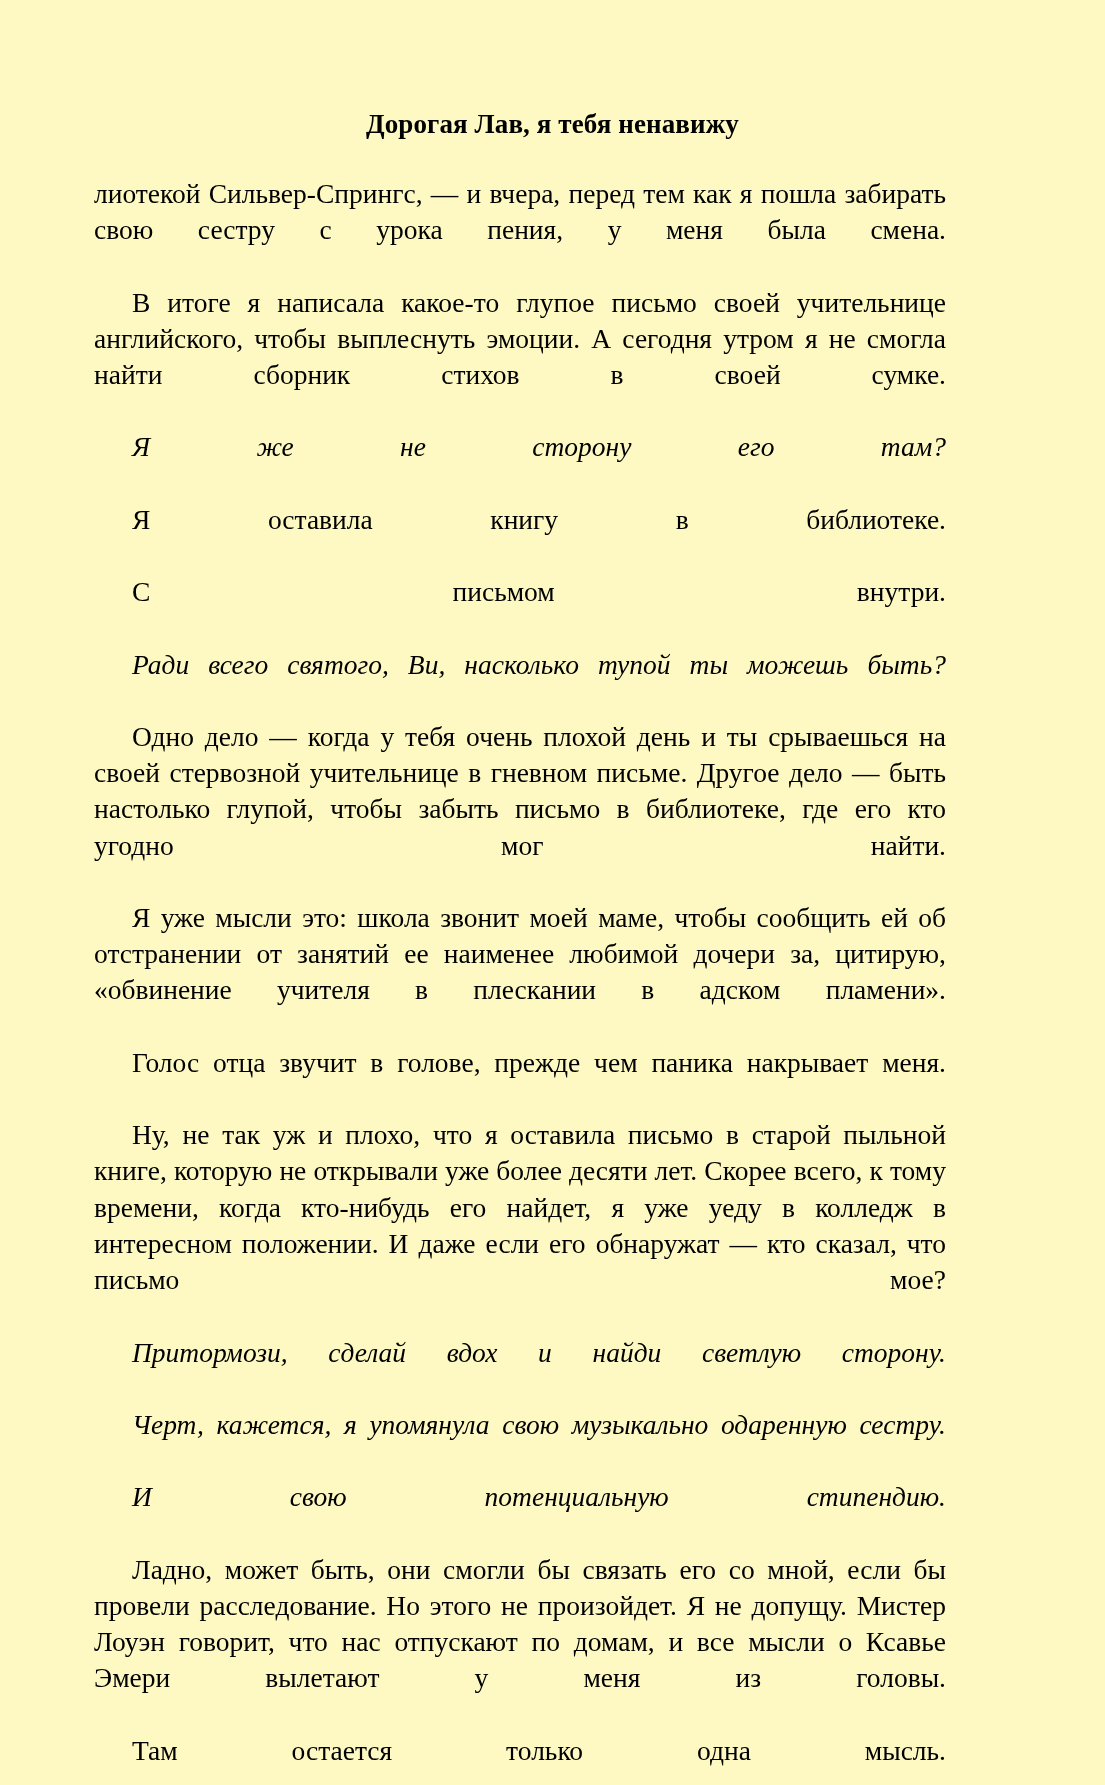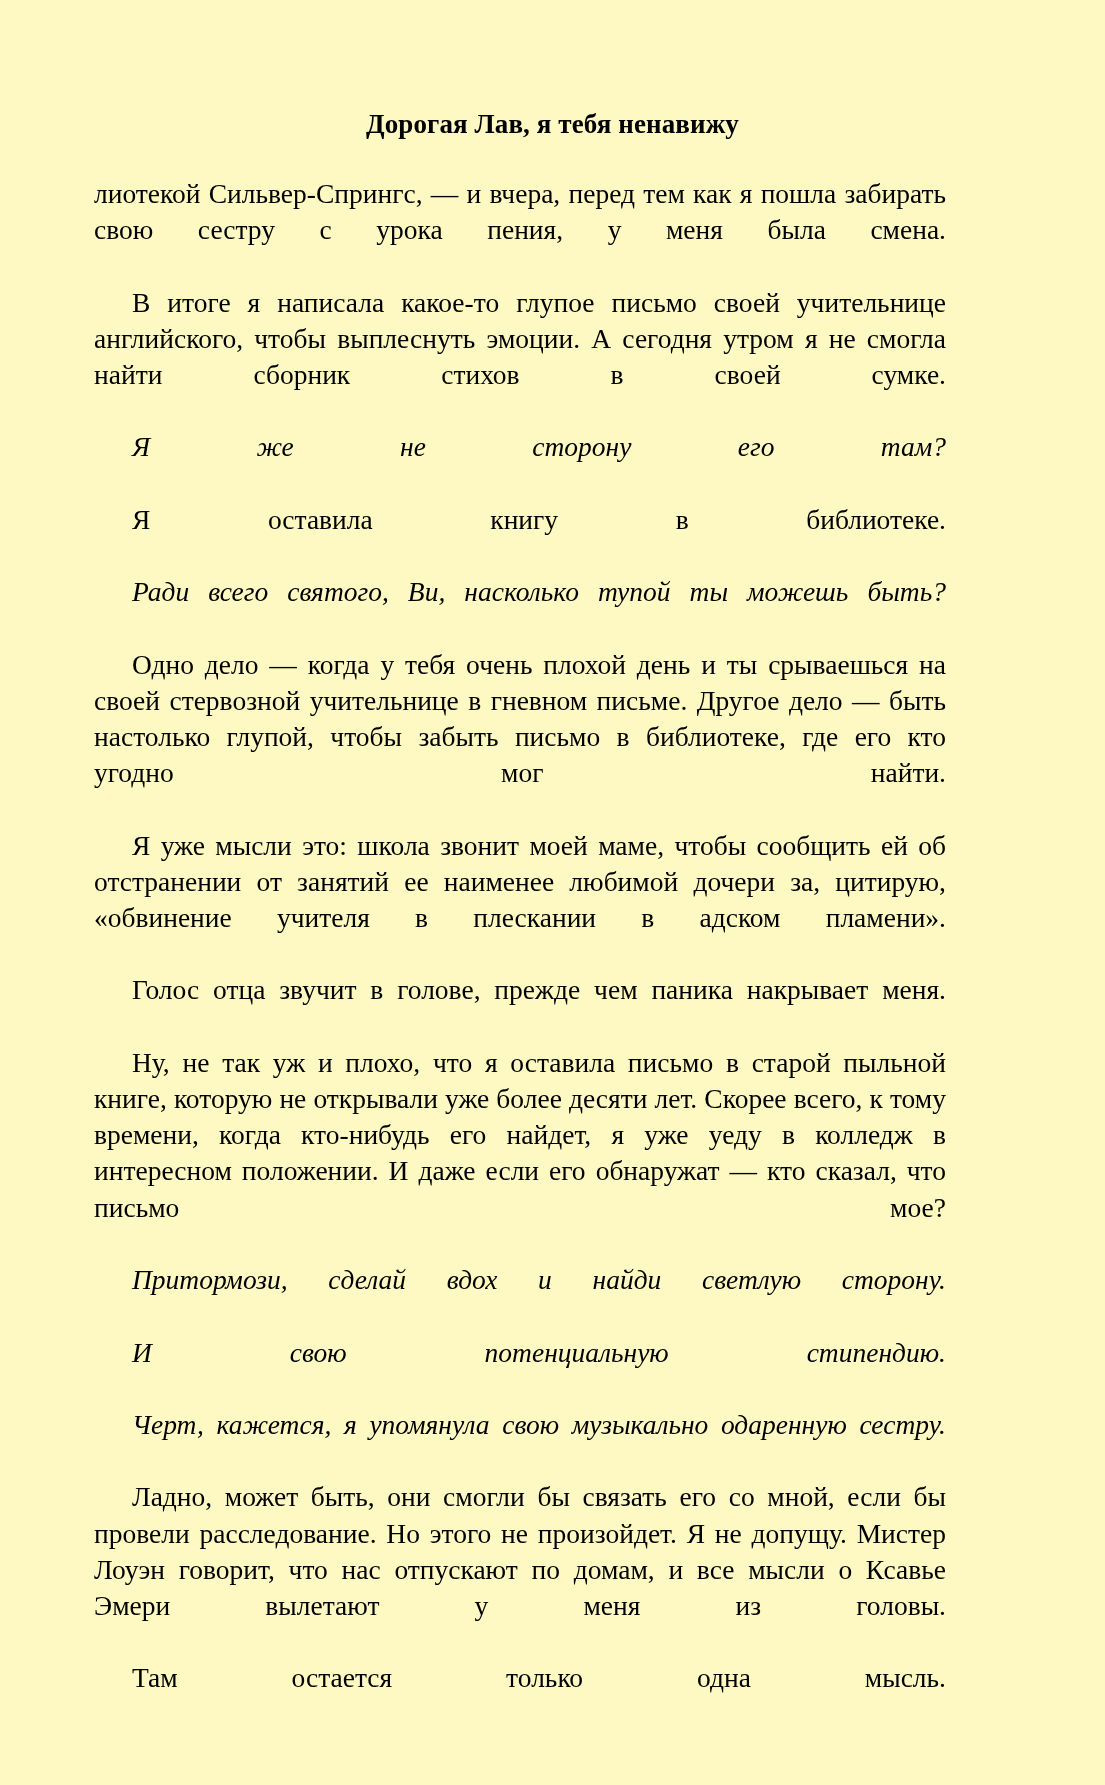--- a/index.html
+++ b/index.html
@@ -76,25 +76,26 @@
 <div class="page">
 
   <div class="running-head">Дорогая Лав, я тебя ненавижу</div>
 
   <div class="text-block">
 
   <p class="para no-indent">лиотекой Сильвер-Спрингс, — и вчера, перед тем как я пошла забирать свою сестру с урока пения, у меня была смена.</p>
       <p class="para">В итоге я написала какое-то глупое письмо своей учитель­нице английского, чтобы выплеснуть эмоции. А сегодня ут­ром я не смогла найти сборник стихов в своей сумке.</p>
       <p class="para italic">Я же не сторону его там?</p>
       <p class="para">Я оставила книгу в библиотеке.</p>
+      <p class="para">С письмом внутри.</p>
       <p class="para italic">Ради всего святого, Ви, насколько тупой ты можешь быть?</p>
       <p class="para">Одно дело — когда у тебя очень плохой день и ты срыва­ешься на своей стервозной учительнице в гневном письме. Другое дело — быть настолько глупой, чтобы забыть письмо в библиотеке, где его кто угодно мог найти.</p>
       <p class="para">Я уже мысли это: школа звонит моей маме, чтобы сообщить ей об отстранении от занятий ее наименее любимой дочери за, цитирую, «обвинение учителя в плескании в адском пла­мени».</p>
       <p class="para">Голос отца звучит в голове, прежде чем паника накрывает меня.</p>
       <p class="para">Ну, не так уж и плохо, что я оставила письмо в старой пыльной книге, которую не открывали уже более десяти лет. Скорее всего, к тому времени, когда кто-нибудь его найдет, я уже уеду в колледж в интересном положении. И даже если его обнаружат — кто сказал, что письмо мое?</p>
       <p class="para italic">Притормози, сделай вдох и найди светлую сторону.</p>
+      <p class="para italic">Черт, кажется, я упомянула свою музыкально одаренную сестру.</p>
       <p class="para italic">И свою потенциальную стипендию.</p>
-      <p class="para italic">Черт, кажется, я упомянула свою музыкально одаренную сестру.</p>
       <p class="para">Ладно, может быть, они смогли бы связать его со мной, если бы провели расследование. Но этого не произойдет. Я не допущу. Мистер Лоуэн говорит, что нас отпускают по до­мам, и все мысли о Ксавье Эмери вылетают у меня из головы.</p>
       <p class="para">Там остается только одна мысль.</p>
     </div>
 
 </div>
 
 </body></html>

